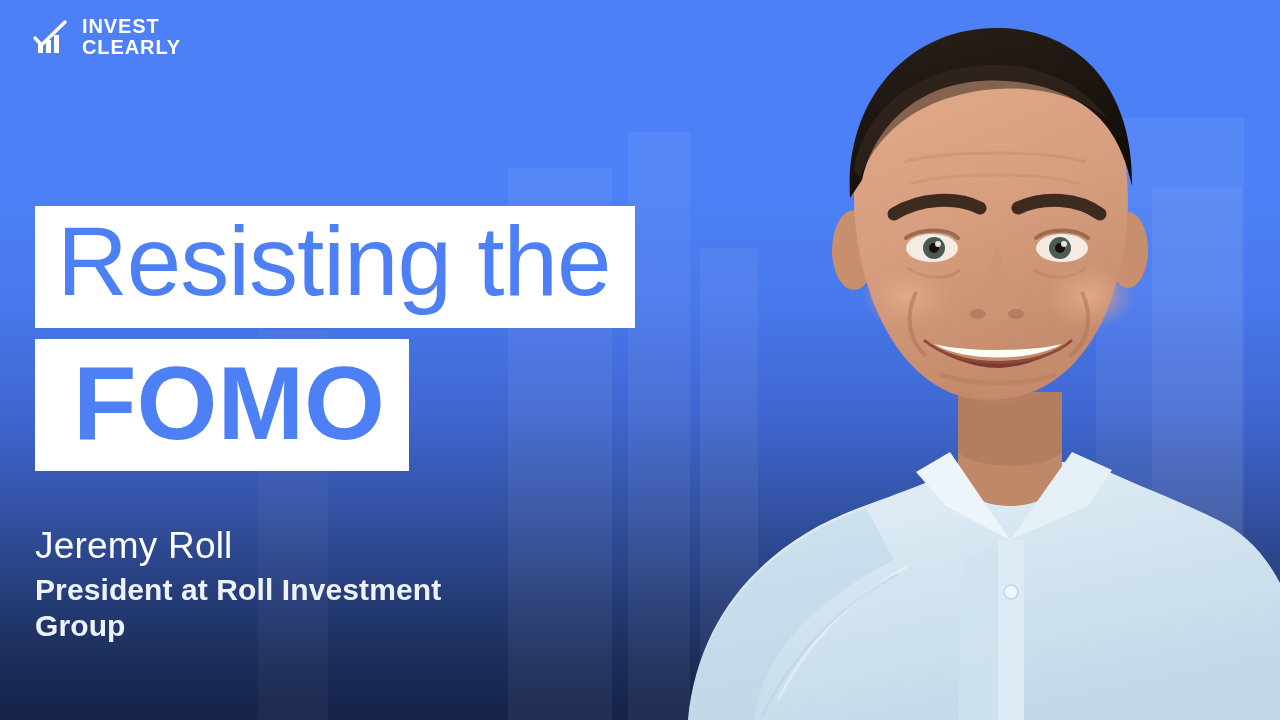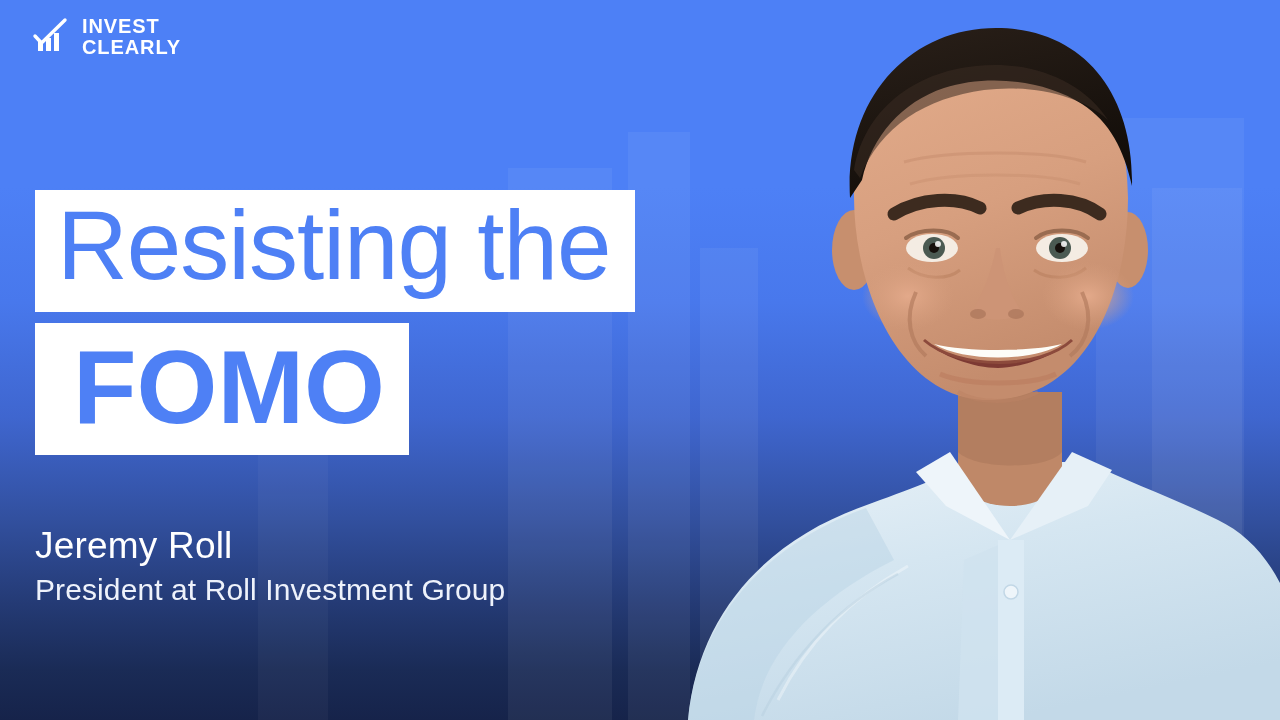--- a/index.html
+++ b/index.html
@@ -39,21 +39,21 @@
     background: #ffffff;
     opacity: .055;
   }
 
   
   .logo {
     position: absolute;
     left: 32px;
     top: 16px;
     display: flex;
-    align-items: flex-start;
+    align-items: flex-end;
     gap: 10px;
     z-index: 40;
   }
   .logo-mark {
     width: 40px;
     height: 40px;
     display: block;
   }
   .logo-words {
     display: flex;
@@ -75,21 +75,21 @@
     width: 640px;
     height: 720px;
     z-index: 20;
   }
   .portrait svg { display:block; width:100%; height:100%; }
 
   
   .title-wrap {
     position: absolute;
     left: 35px;
-    top: 190px;
+    top: 206px;
     z-index: 30;
     text-align: right;
   }
   .title-band {
     background: #ffffff;
     display: block;
     width: max-content;
   }
   .title-band.line1 {
     padding: 6px 24px 18px 22px;
@@ -125,21 +125,21 @@
     color: #ffffff;
     font-size: 37px;
     font-weight: 400;
     letter-spacing: .2px;
     line-height: 1.15;
     margin: 0 0 4px 0;
   }
   .speaker-role {
     color: #eef2fb;
     font-size: 30px;
-    font-weight: 400;
+    font-weight: 700;
     line-height: 1.22;
     margin: 0;
     letter-spacing: .1px;
   }
 </style>
 </head>
 <body>
 
 <div id="stage">
 

